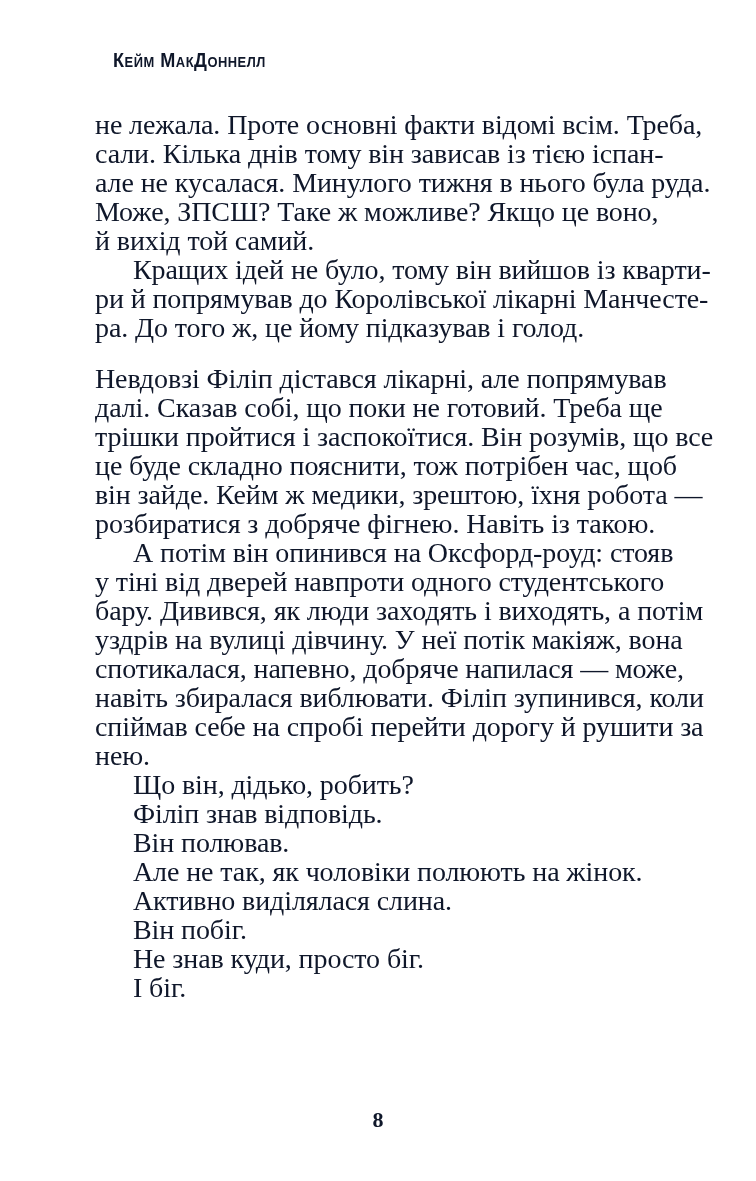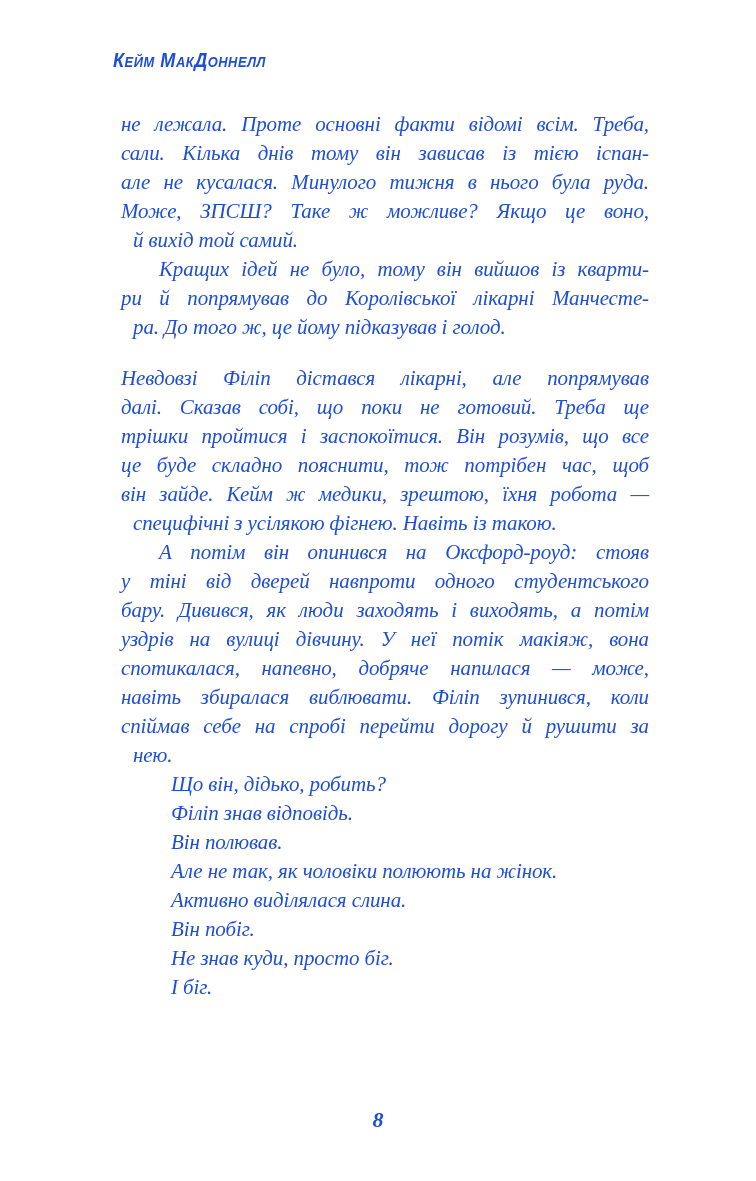--- a/index.html
+++ b/index.html
@@ -6,63 +6,61 @@
   html, body {
     margin: 0;
     padding: 0;
     background: #ffffff;
   }
   .page {
     position: relative;
     width: 756px;
     height: 1181px;
     background: #ffffff;
-    color: #1d4ed8;
+    color: #0f172a;
     overflow: hidden;
     font-family: "Liberation Serif", "DejaVu Serif", serif;
-    font-style: italic;
   }
   .running-header {
     position: absolute;
     left: 113px;
     top: 47px;
     font-family: "Liberation Sans", "DejaVu Sans", sans-serif;
     font-weight: 700;
     font-size: 21px;
     line-height: 26px;
     font-variant: small-caps;
     letter-spacing: 0.6px;
     transform: scaleX(0.86);
     transform-origin: left center;
     white-space: nowrap;
   }
   .text-block {
     position: absolute;
-    left: 121px;
+    left: 95px;
     top: 110px;
     width: 528px;
-    font-size: 21px;
+    font-size: 28px;
     line-height: 29px;
     letter-spacing: -0.1px;
   }
   .paragraph {
     margin: 0;
     padding: 0;
   }
   .paragraph.section-gap {
     margin-top: 22px;
   }
   .line {
     white-space: nowrap;
     text-align: justify;
     text-align-last: justify;
   }
   .line.last {
     text-align-last: left;
-    margin-left: 12px;
   }
   .line.indent {
     text-indent: 38px;
   }
   .page-number {
     position: absolute;
     left: 0;
     top: 1107px;
     width: 756px;
     text-align: center;
@@ -89,21 +87,21 @@
         <div class="line indent">Кращих ідей не було, тому він вийшов із кварти-</div>
         <div class="line">ри й попрямував до Королівської лікарні Манчесте-</div>
         <div class="line last">ра. До того ж, це йому підказував і голод.</div>
       </div>
       <div class="paragraph section-gap">
         <div class="line">Невдовзі Філіп дістався лікарні, але попрямував</div>
         <div class="line">далі. Сказав собі, що поки не готовий. Треба ще</div>
         <div class="line">трішки пройтися і заспокоїтися. Він розумів, що все</div>
         <div class="line">це буде складно пояснити, тож потрібен час, щоб</div>
         <div class="line">він зайде. Кейм ж медики, зрештою, їхня робота —</div>
-        <div class="line last">специфічні з усілякою фігнею. Навіть із такою.</div>
+        <div class="line last">розбиратися з добряче фігнею. Навіть із такою.</div>
       </div>
       <div class="paragraph">
         <div class="line indent">А потім він опинився на Оксфорд-роуд: стояв</div>
         <div class="line">у тіні від дверей навпроти одного студентського</div>
         <div class="line">бару. Дивився, як люди заходять і виходять, а потім</div>
         <div class="line">уздрів на вулиці дівчину. У неї потік макіяж, вона</div>
         <div class="line">спотикалася, напевно, добряче напилася — може,</div>
         <div class="line">навіть збиралася виблювати. Філіп зупинився, коли</div>
         <div class="line">спіймав себе на спробі перейти дорогу й рушити за</div>
         <div class="line last">нею.</div>

